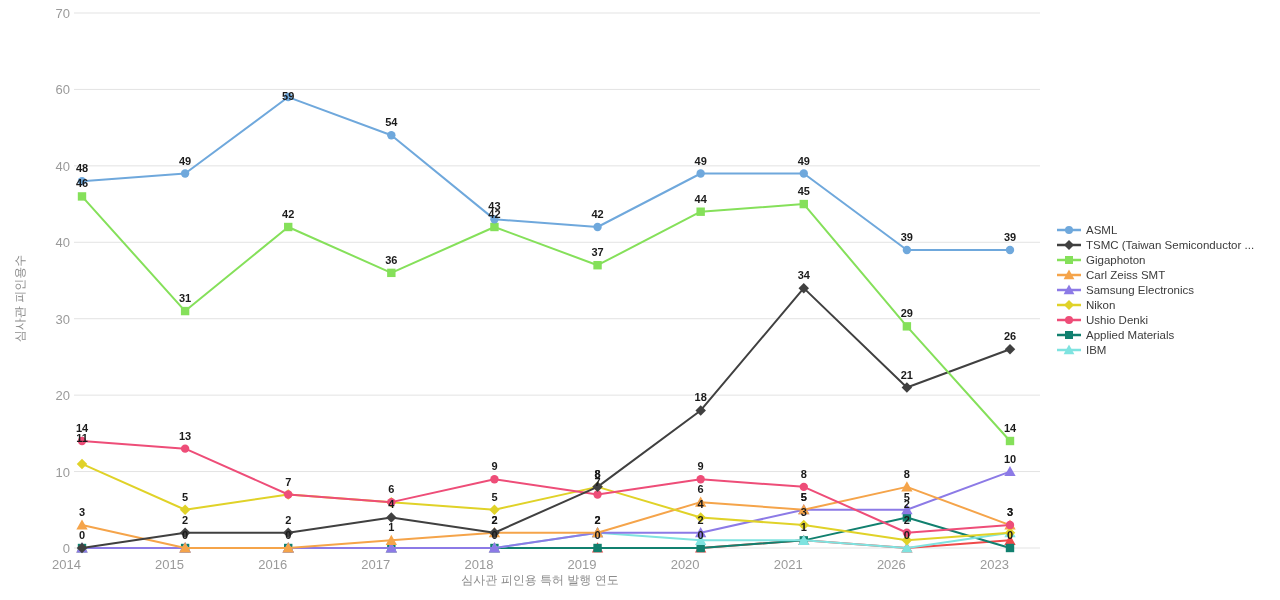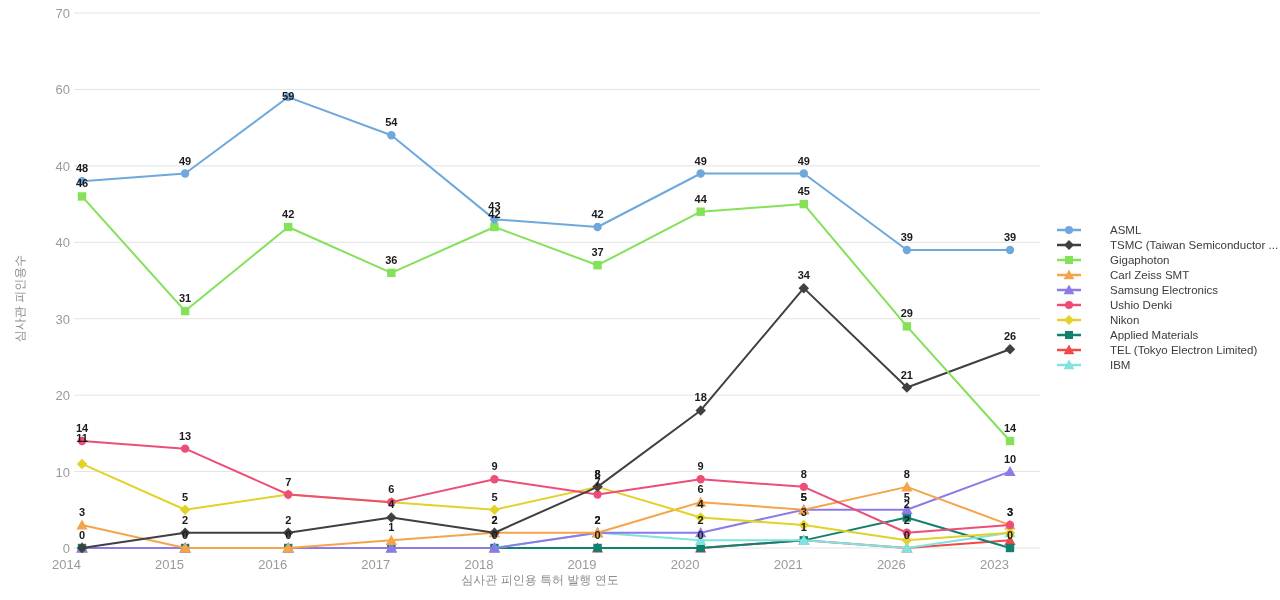--- a/index.html
+++ b/index.html
@@ -58,21 +58,20 @@
     position: absolute;
     left: 1056px;
     top: 222px;
     width: 224px;
   }
   .legend-row {
     display: flex;
     align-items: center;
     height: 15px;
     margin-bottom: 0px;
-    gap: 24px;
   }
   .legend-key { width: 26px; height: 14px; flex: 0 0 26px; }
   .legend-text {
     font-size: 11.5px;
     color: #3b3b3b;
     margin-left: 4px;
     white-space: nowrap;
     overflow: hidden;
   }
 </style>
@@ -347,48 +346,41 @@
       </div>
       <div class="legend-row">
         <span class="legend-key"><svg width="26" height="14">
             <line x1="1" x2="25" y1="7" y2="7" stroke="#8c7ae6" stroke-width="2.5"></line>
             <polygon points="13,1.5999999999999996 18.4,11.32 7.6,11.32" fill="#8c7ae6"></polygon>
           </svg></span>
         <span class="legend-text">Samsung Electronics</span>
       </div>
       <div class="legend-row">
         <span class="legend-key"><svg width="26" height="14">
+            <line x1="1" x2="25" y1="7" y2="7" stroke="#e0d228" stroke-width="2.5"></line>
+            <polygon points="13,2 18,7 13,12 8,7" fill="#e0d228"></polygon>
+          </svg></span>
+        <span class="legend-text">Nikon</span>
+      </div>
+      <div class="legend-row">
+        <span class="legend-key"><svg width="26" height="14">
             <line x1="1" x2="25" y1="7" y2="7" stroke="#ee4d78" stroke-width="2.5"></line>
             <circle cx="13" cy="7" r="4" fill="#ee4d78"></circle>
           </svg></span>
         <span class="legend-text">Ushio Denki</span>
       </div>
       <div class="legend-row">
         <span class="legend-key"><svg width="26" height="14">
-            <line x1="1" x2="25" y1="7" y2="7" stroke="#e0d228" stroke-width="2.5"></line>
-            <polygon points="13,2 18,7 13,12 8,7" fill="#e0d228"></polygon>
-          </svg></span>
-        <span class="legend-text">Nikon</span>
-      </div>
-      <div class="legend-row">
-        <span class="legend-key"><svg width="26" height="14">
             <line x1="1" x2="25" y1="7" y2="7" stroke="#11806f" stroke-width="2.5"></line>
             <rect x="9" y="3" width="8" height="8" fill="#11806f"></rect>
           </svg></span>
         <span class="legend-text">Applied Materials</span>
       </div>
       <div class="legend-row">
         <span class="legend-key"><svg width="26" height="14">
-            <line x1="1" x2="25" y1="7" y2="7" stroke="#ef4a4a" stroke-width="2.5"></line>
-            <polygon points="13,1.5999999999999996 18.4,11.32 7.6,11.32" fill="#ef4a4a"></polygon>
-          </svg></span>
-        <span class="legend-text">TEL (Tokyo Electron Limited)</span>
-      </div>
-      <div class="legend-row">
-        <span class="legend-key"><svg width="26" height="14">
             <line x1="1" x2="25" y1="7" y2="7" stroke="#7fe3e0" stroke-width="2.5"></line>
             <polygon points="13,1.5999999999999996 18.4,11.32 7.6,11.32" fill="#7fe3e0"></polygon>
           </svg></span>
         <span class="legend-text">IBM</span>
       </div>
     </div>
 
 </div>
 
 </body></html>

